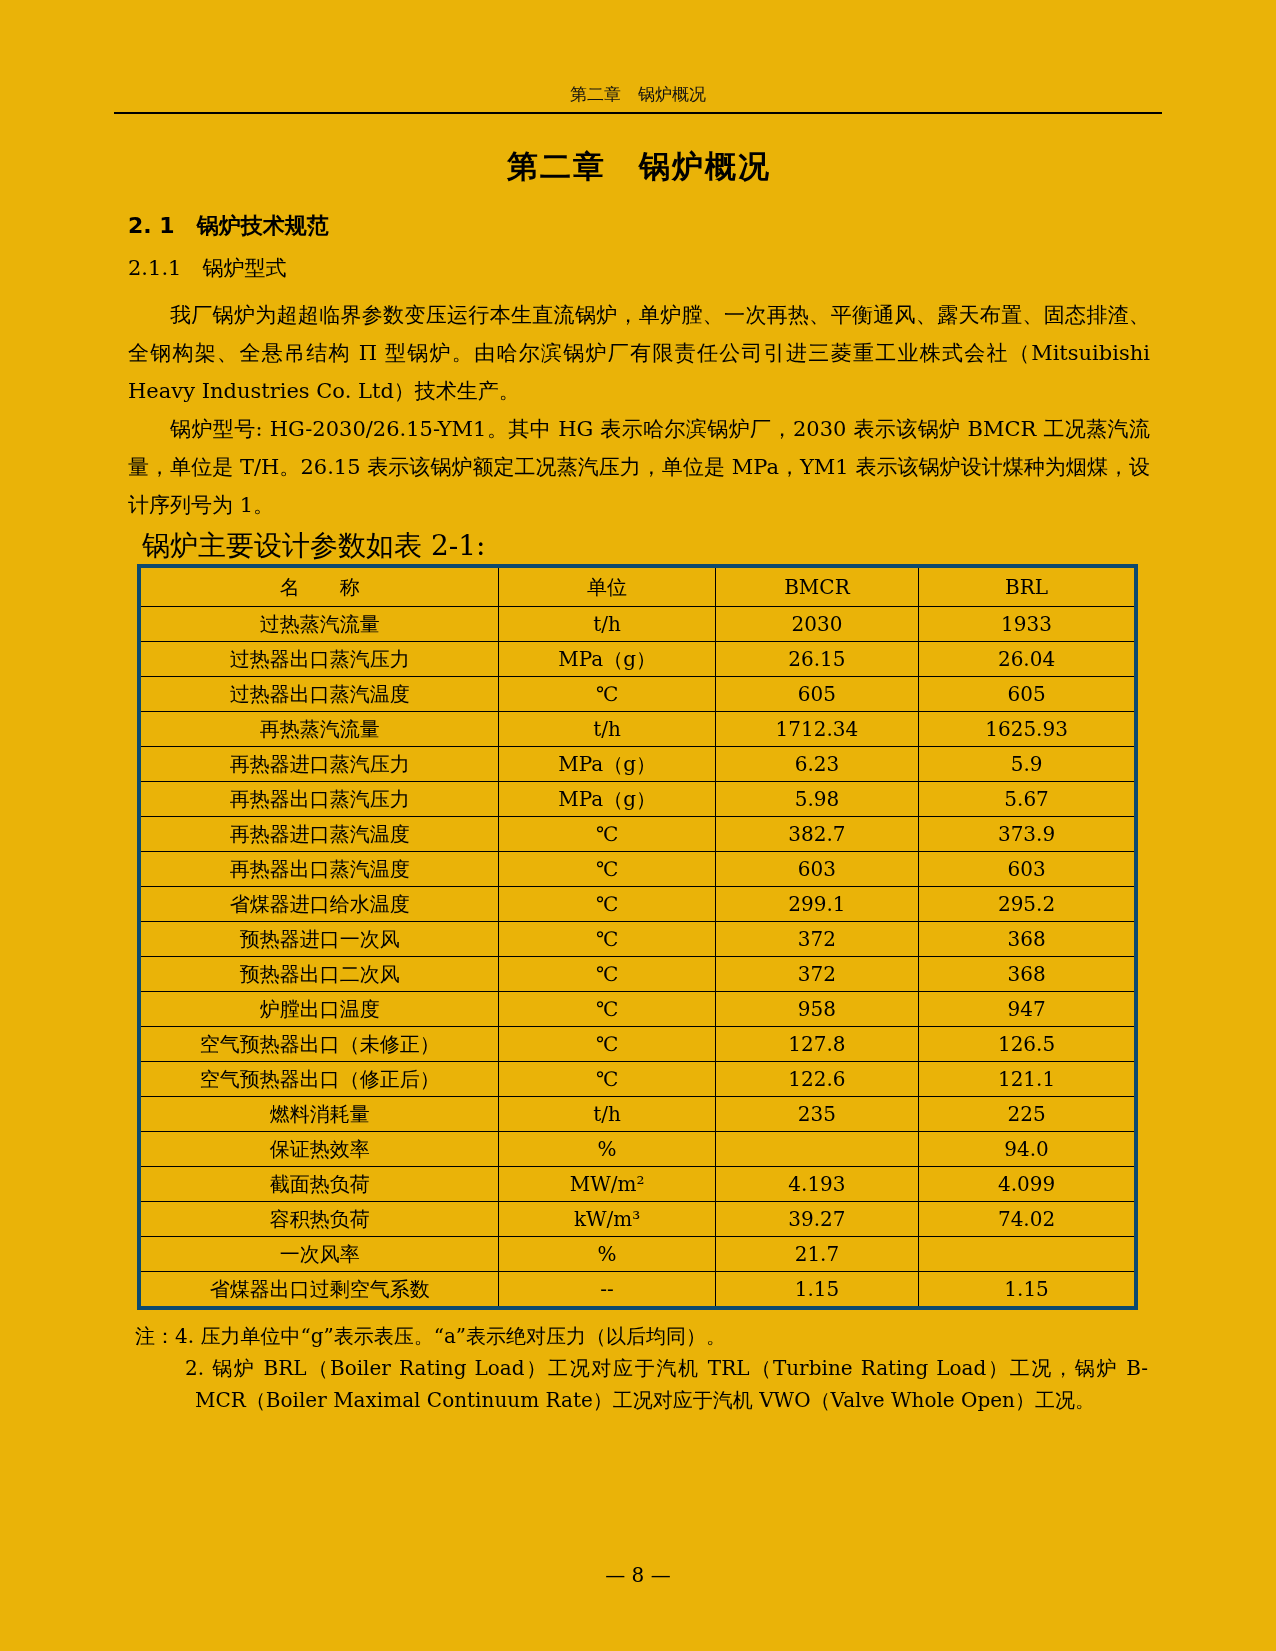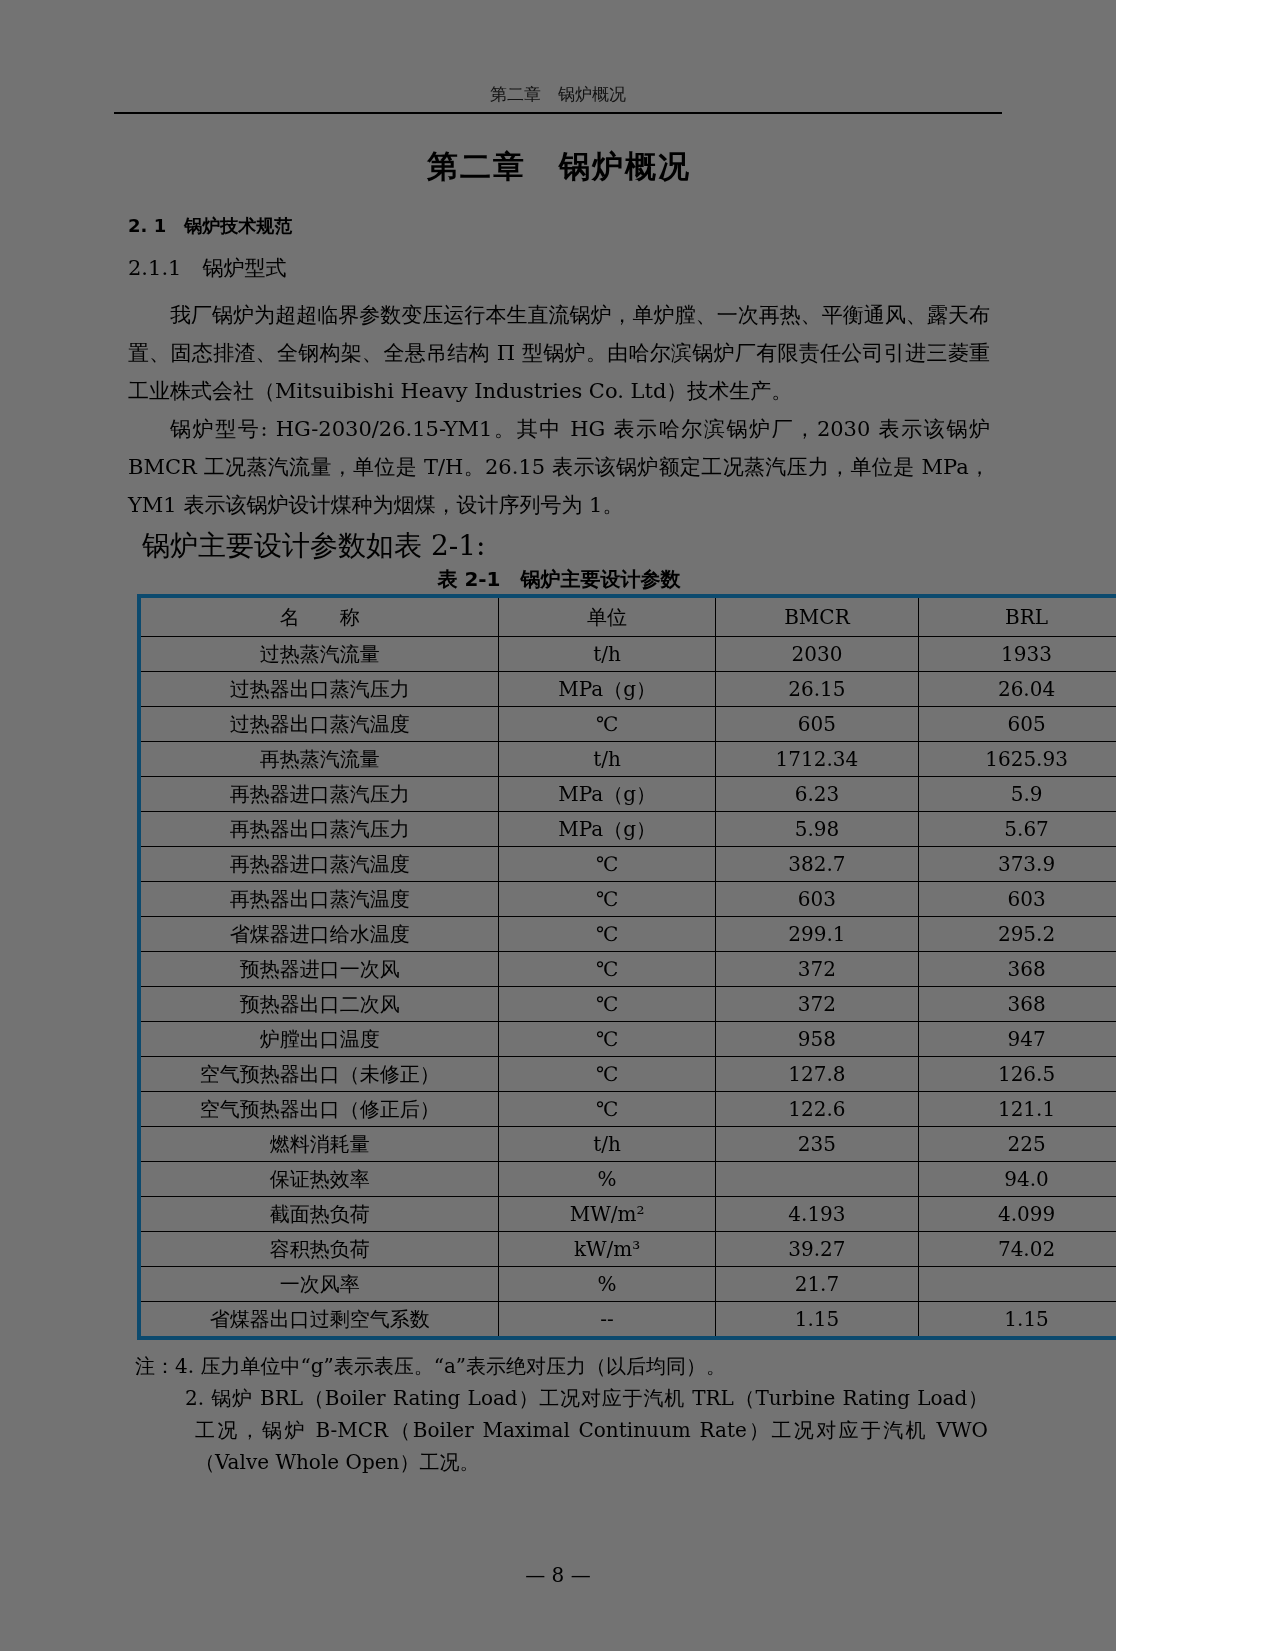--- a/index.html
+++ b/index.html
@@ -1,20 +1,20 @@
 <!DOCTYPE html>
 <html lang="zh"><head>
 <meta charset="utf-8">
 <style>
   html, body { margin: 0; padding: 0; background: #ffffff; }
   .page {
     position: relative;
-    width: 1116px;
+    width: 1276px;
     height: 1651px;
-    background: #737373;
+    background: #eab308;
     color: #000000;
     font-family: "DejaVu Serif", "Liberation Serif", serif;
     overflow: hidden;
   }
   .running-header {
     margin: 0 114px;
     padding-top: 84px;
     padding-bottom: 8px;
     border-bottom: 2px solid #000;
   }
@@ -33,21 +33,21 @@
     font-weight: 700;
     font-size: 31px;
     line-height: 40px;
     letter-spacing: 2px;
     white-space: pre-wrap;
   }
   .section-heading {
     margin: 26px 0 0 0;
     font-family: "DejaVu Sans", "Liberation Sans", sans-serif;
     font-weight: 700;
-    font-size: 18px;
+    font-size: 22px;
     line-height: 28px;
     white-space: pre-wrap;
   }
   .subsection-heading {
     margin: 14px 0 0 0;
     font-weight: 400;
     font-size: 21px;
     line-height: 28px;
     white-space: pre-wrap;
   }
@@ -128,21 +128,20 @@
     <h2 class="section-heading">2. 1　锅炉技术规范</h2>
 
     <h3 class="subsection-heading">2.1.1　锅炉型式</h3>
 
     <p class="body-para first">我厂锅炉为超超临界参数变压运行本生直流锅炉，单炉膛、一次再热、平衡通风、露天布置、固态排渣、全钢构架、全悬吊结构 Π 型锅炉。由哈尔滨锅炉厂有限责任公司引进三菱重工业株式会社（Mitsuibishi Heavy Industries Co. Ltd）技术生产。</p>
 
     <p class="body-para">锅炉型号: HG-2030/26.15-YM1。其中 HG 表示哈尔滨锅炉厂，2030 表示该锅炉 BMCR 工况蒸汽流量，单位是 T/H。26.15 表示该锅炉额定工况蒸汽压力，单位是 MPa，YM1 表示该锅炉设计煤种为烟煤，设计序列号为 1。</p>
 
     <p class="lead-in">锅炉主要设计参数如表 2-1:</p>
 
-    <div class="table-caption">表 2-1　锅炉主要设计参数</div>
 
     <table class="design-table">
       <colgroup>
         <col style="width:36.1%">
         <col style="width:21.7%">
         <col style="width:20.4%">
         <col style="width:21.8%">
       </colgroup>
       <thead>
         <tr>

